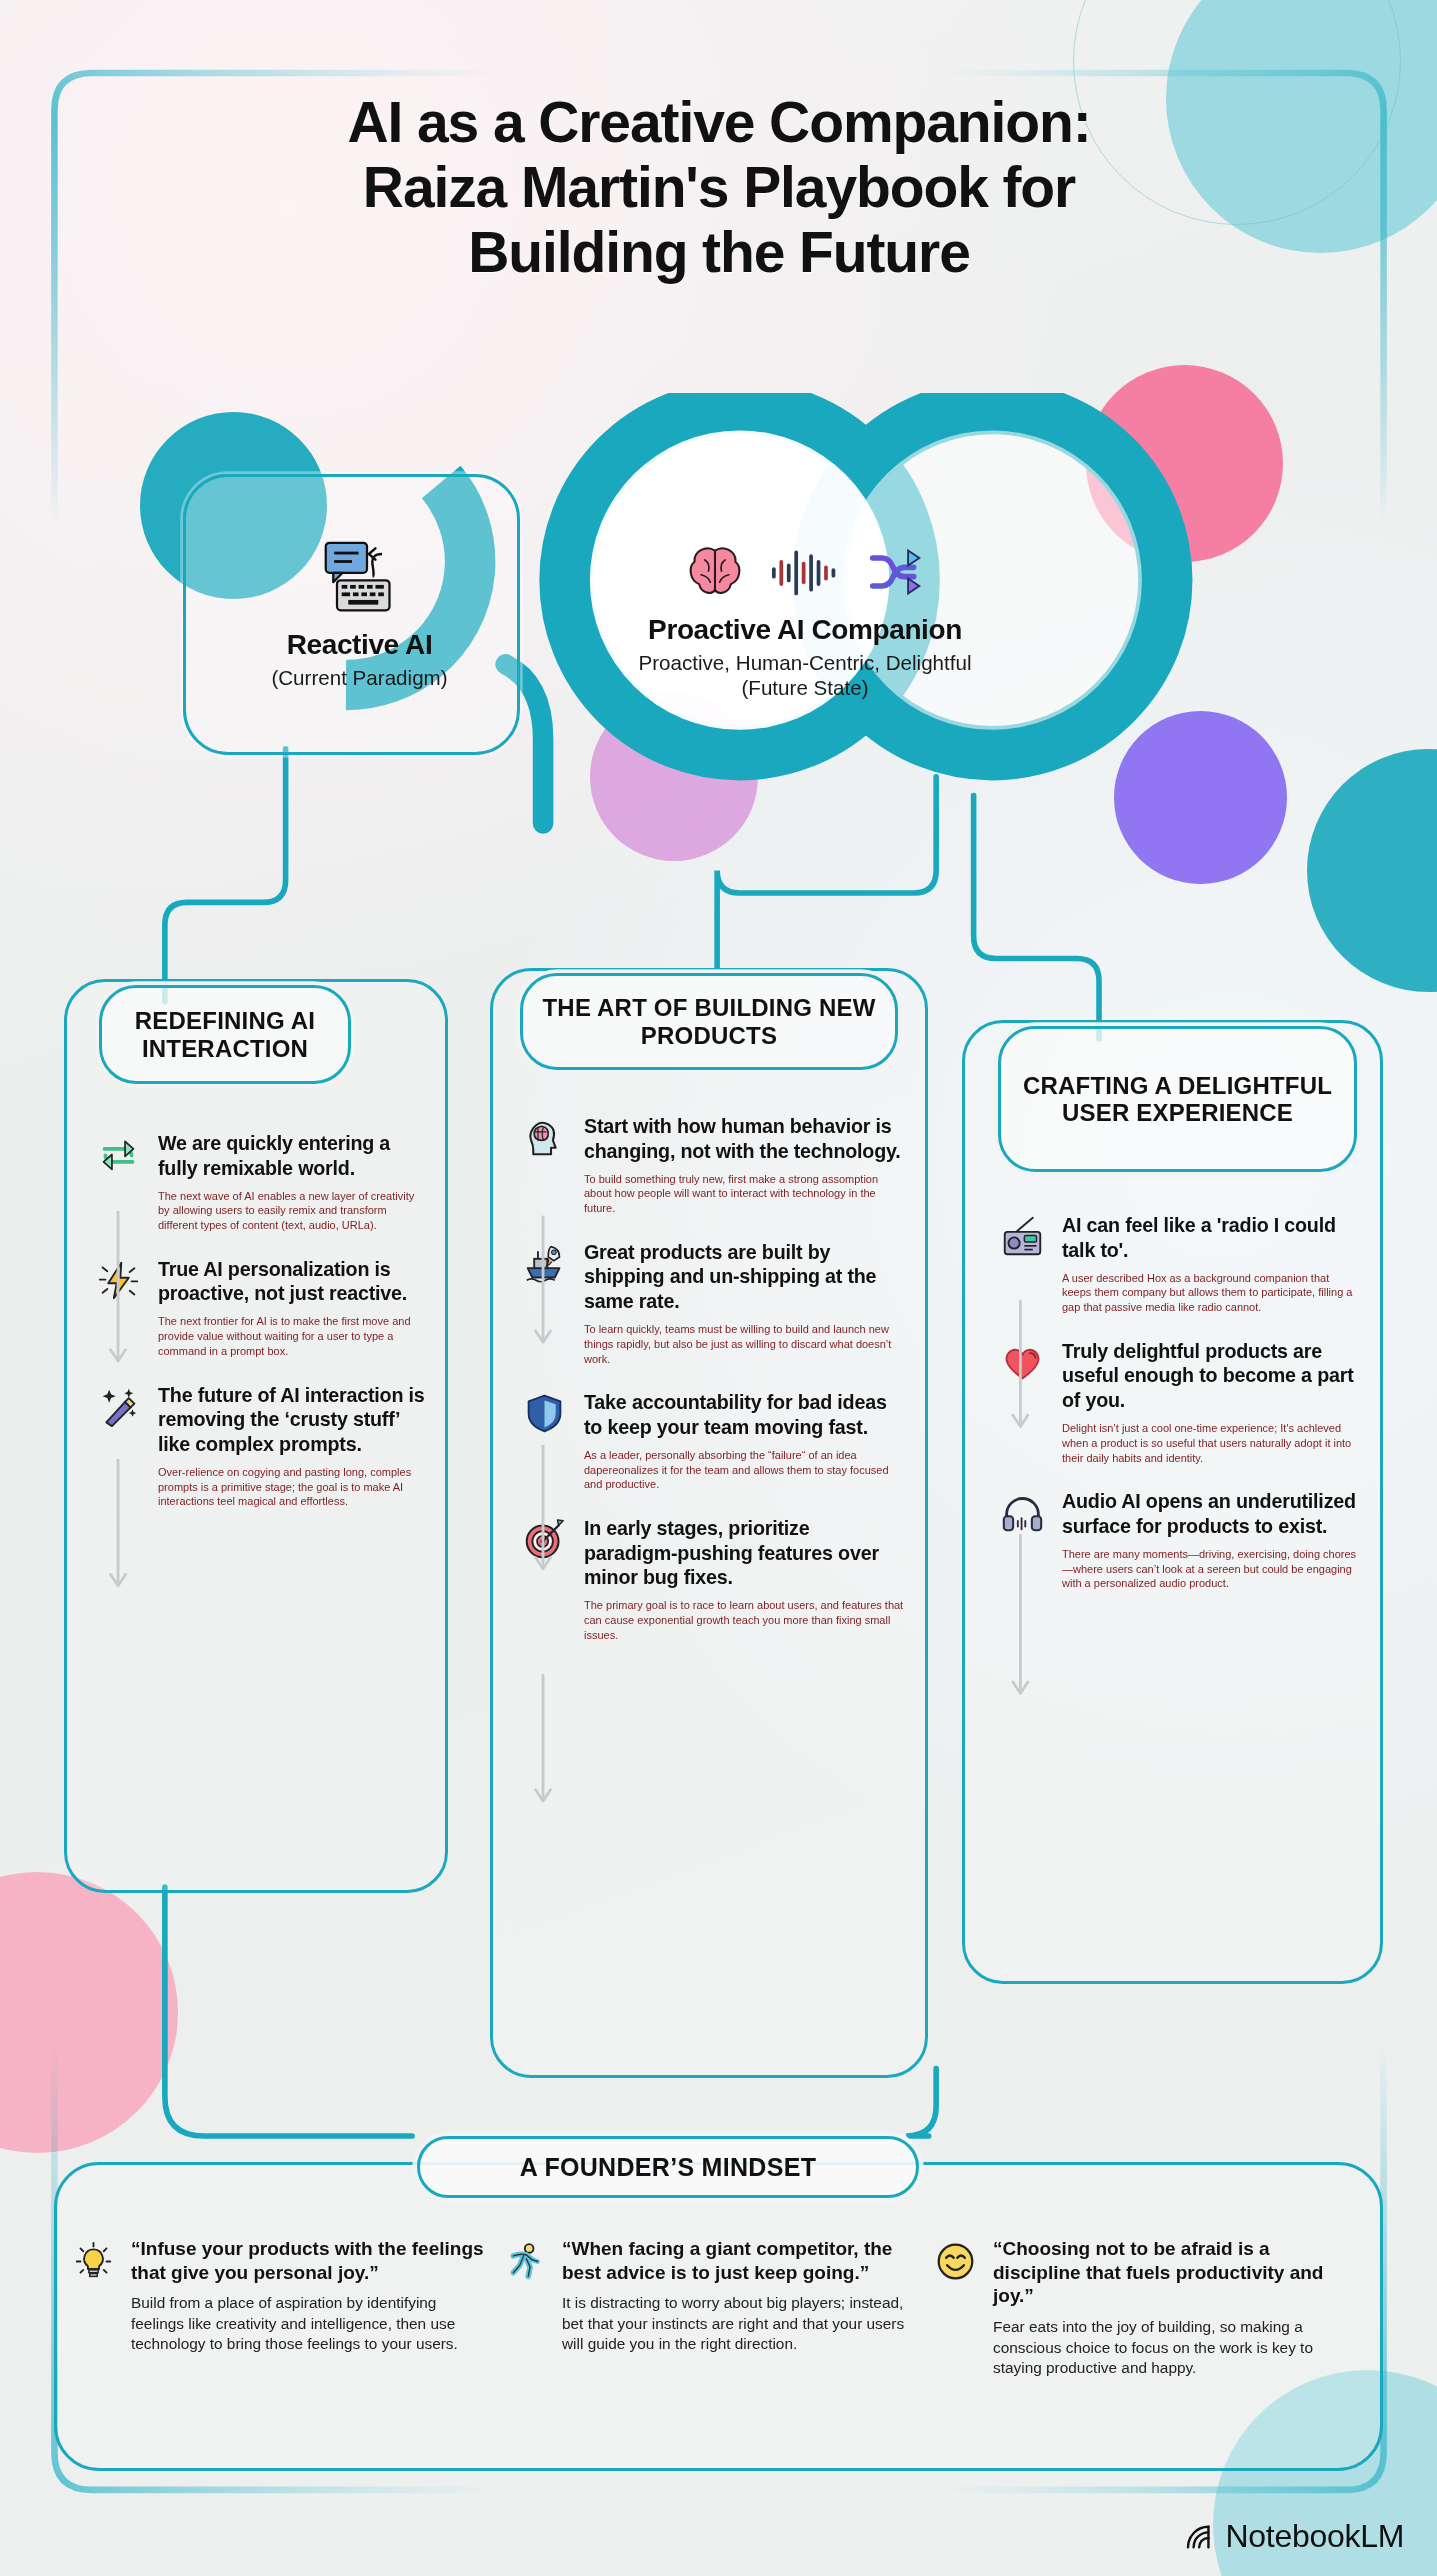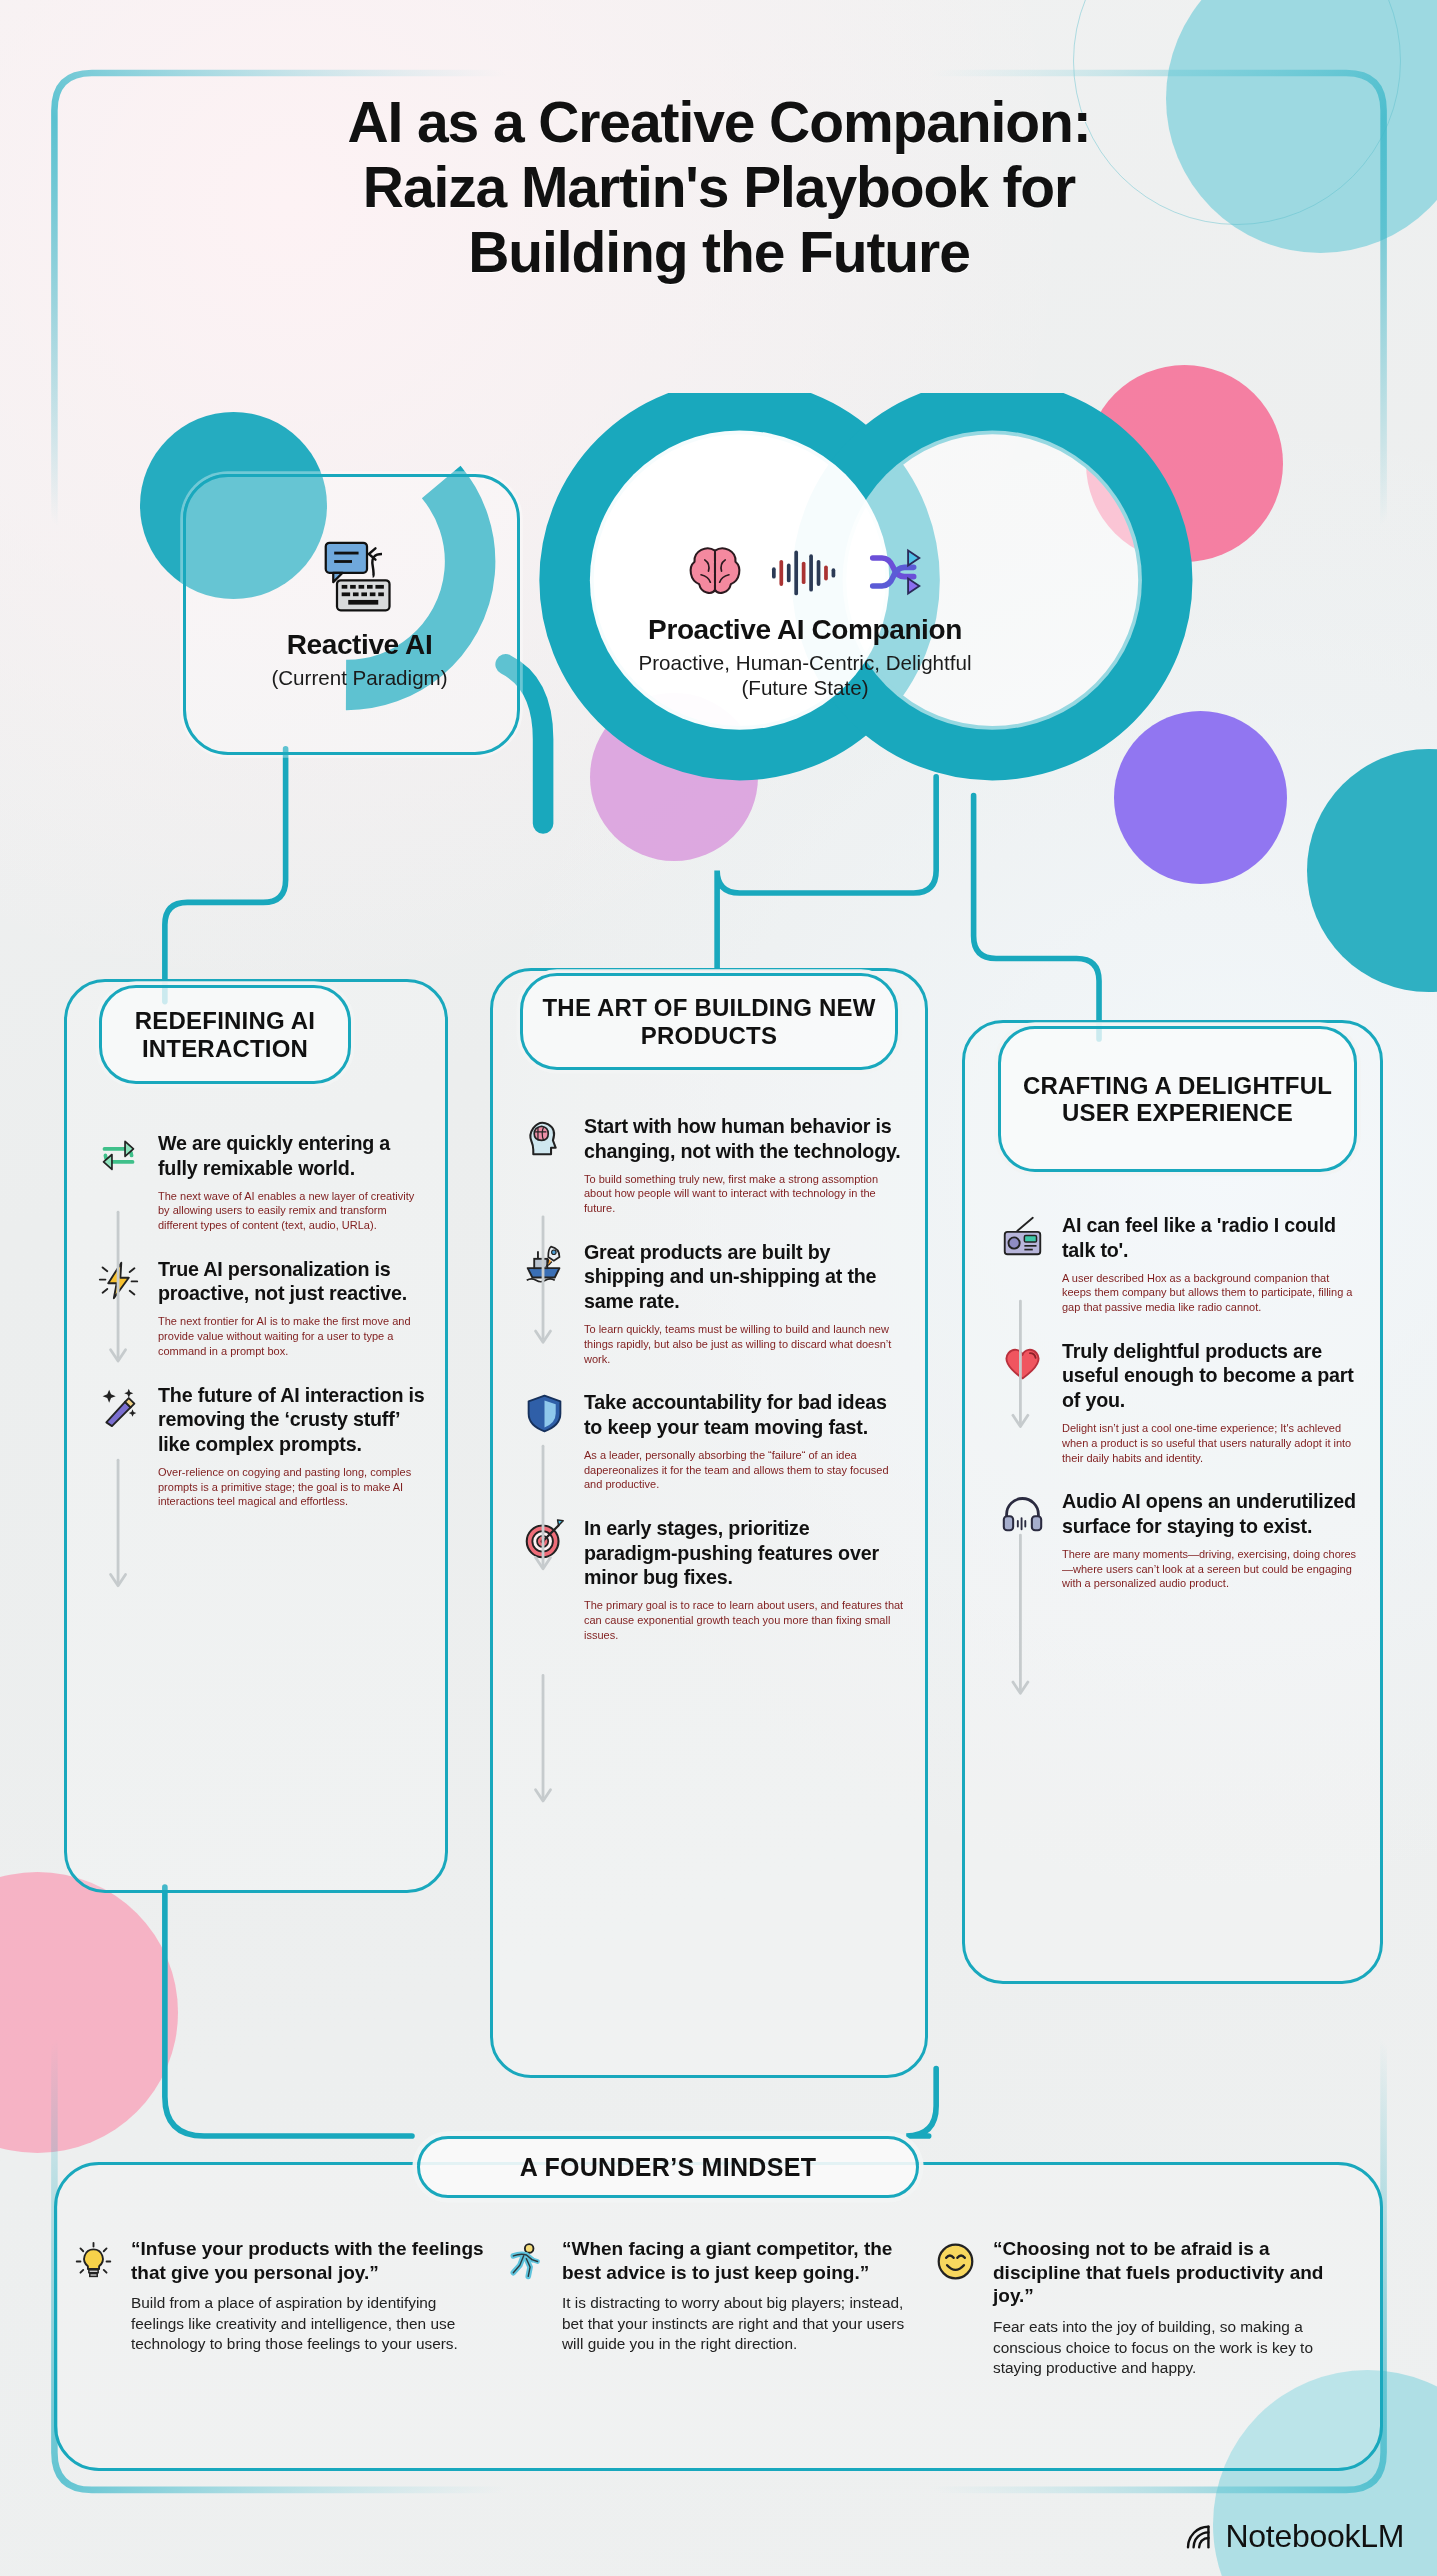--- a/index.html
+++ b/index.html
@@ -421,21 +421,21 @@
         <rect x="3" y="27" width="10" height="15" rx="3.5" fill="#a6aecd" stroke="#2b2b40" stroke-width="2.2"></rect>
         <rect x="33" y="27" width="10" height="15" rx="3.5" fill="#a6aecd" stroke="#2b2b40" stroke-width="2.2"></rect>
         <g stroke="#2b2b40" stroke-width="2" stroke-linecap="round">
           <line x1="18" y1="32" x2="18" y2="38"></line>
             <line x1="22" y1="29" x2="22" y2="41"></line>
           <line x1="26" y1="32" x2="26" y2="38"></line>
         </g>
       </svg>
     </div>
     <div class="item-body">
-      <div class="item-h">Audio AI opens an underutilized surface for staying to exist.</div>
+      <div class="item-h">Audio AI opens an underutilized surface for products to exist.</div>
       <div class="item-p">There are many moments—driving, exercising, doing chores—where users can’t look at a sereen but could be engaging with a personalized audio product.</div>
     </div>
   </div>
 </div>
 <svg class="conn" viewBox="0 0 1536 2752">
   <g stroke="#c6cbcd" stroke-width="3" fill="none" stroke-linecap="round">
     <line x1="1090" y1="1390" x2="1090" y2="1520"></line>
       <path d="M1082 1512 l8 12 l8 -12" stroke-linejoin="round"></path>
     <line x1="1090" y1="1640" x2="1090" y2="1805"></line>
       <path d="M1082 1797 l8 12 l8 -12" stroke-linejoin="round"></path>

